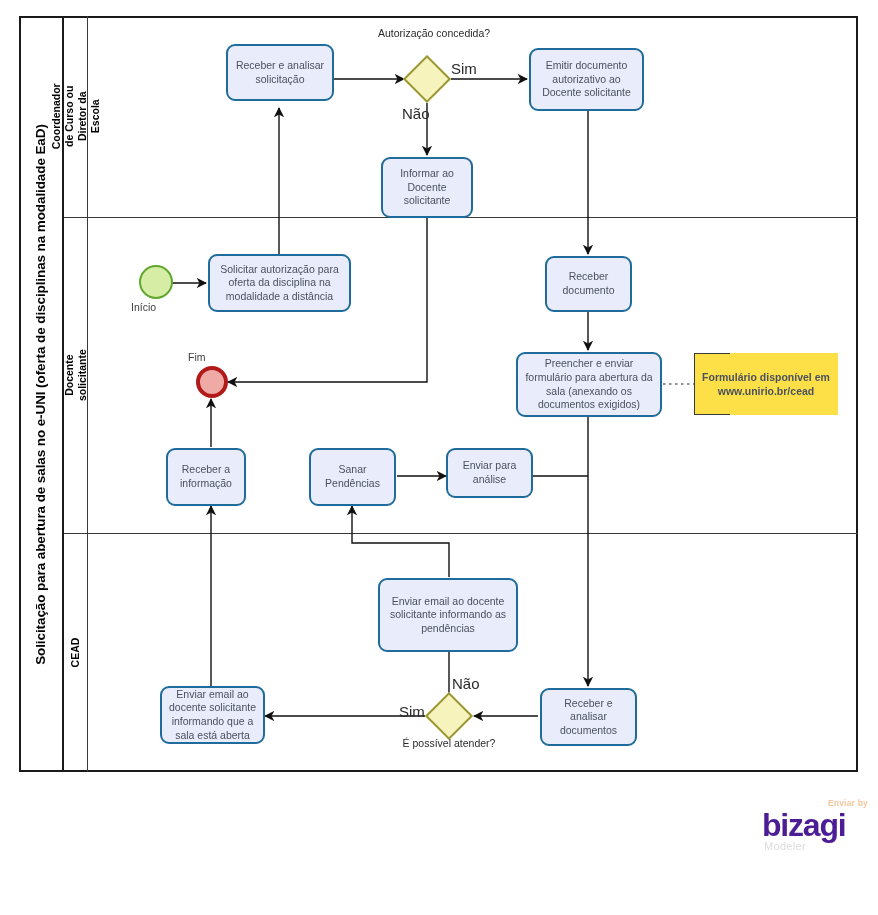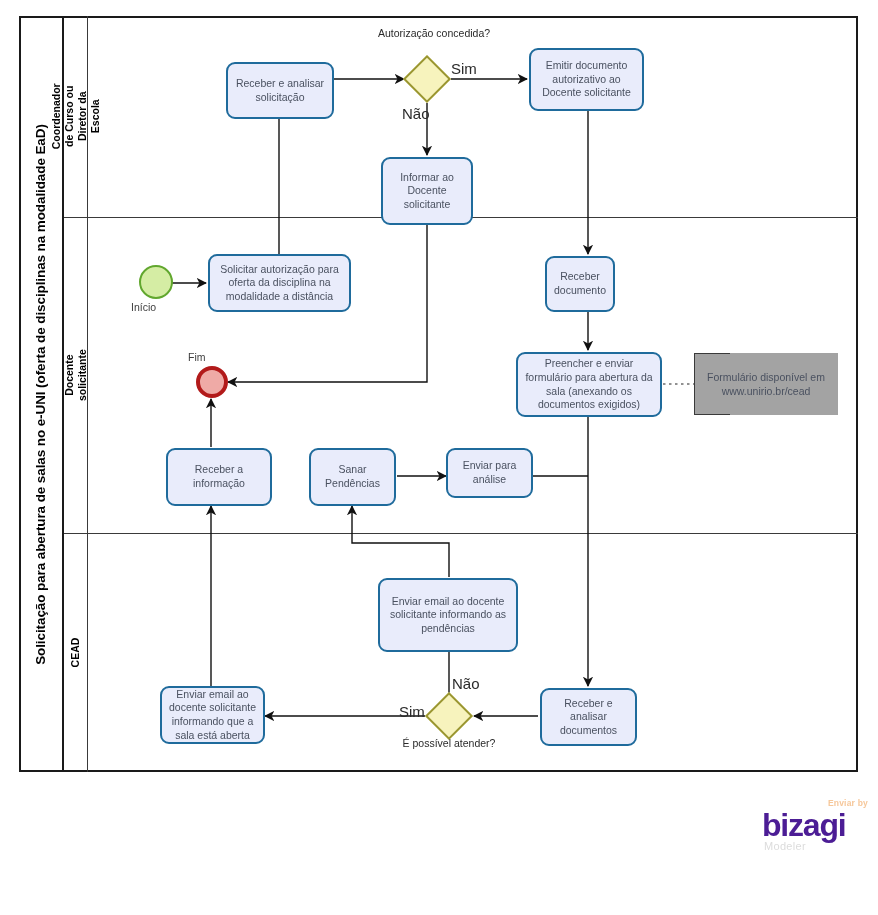--- a/index.html
+++ b/index.html
@@ -109,30 +109,31 @@
   }
   .event-label {
     position: absolute;
     font-size: 10.5px;
     color: #3e3e3e;
     white-space: nowrap;
     text-align: left;
   }
   .annotation {
     position: absolute;
-    background: #a3a3a3;
+    background: #fde047;
     box-sizing: border-box;
     display: flex;
     align-items: center;
     justify-content: center;
     text-align: center;
     font-size: 10.5px;
     color: #4a5160;
     line-height: 1.35;
     padding: 4px 8px;
+    font-weight: bold;
   }
   .annotation-bracket {
     position: absolute;
     box-sizing: border-box;
     border-left: 1.6px solid #3a3a3a;
     border-top: 1.6px solid #3a3a3a;
     border-bottom: 1.6px solid #3a3a3a;
     width: 36px;
   }
   .flow-label {
@@ -246,49 +247,49 @@
       <path d="M 211 447 L 211 399"></path>
 
       <path d="M 397 476 L 446 476"></path>
     </g>
 
     <path d="M 533 476 L 588 476" fill="none" stroke="#111111" stroke-width="1.4"></path>
 
     <path d="M 663 384 L 697 384" fill="none" stroke="#6d6d6d" stroke-width="1.4" stroke-dasharray="2.5,3.5"></path>
   </svg>
 
-  <div class="task" style="left:226px; top:62px; width:108px; height:57px;">Receber  e analisar solicitação</div>
+  <div class="task" style="left:226px; top:44px; width:108px; height:57px;">Receber  e analisar solicitação</div>
 
   <div class="gw-label" style="left:378px; top:27px; width:98px;">Autorização concedida?</div>
   <div class="gateway-wrap" style="left:410px; top:62px; width:34px; height:34px;">
     <div class="gateway"></div>
   </div>
   <div class="flow-label" style="left:451px; top:60px;">Sim</div>
   <div class="flow-label" style="left:402px; top:105px;">Não</div>
 
   <div class="task" style="left:529px; top:48px; width:115px; height:63px;">Emitir documento autorizativo ao Docente solicitante</div>
 
-  <div class="task" style="left:381px; top:157px; width:92px; height:68px;">Informar ao Docente solicitante</div>
+  <div class="task" style="left:381px; top:157px; width:92px; height:61px;">Informar ao Docente solicitante</div>
 
   <div class="event start" style="left:139px; top:265px; width:34px; height:34px;"></div>
   <div class="event-label" style="left:131px; top:301px; width:50px;">Início</div>
 
   <div class="task" style="left:208px; top:254px; width:143px; height:58px;">Solicitar autorização para oferta da disciplina na modalidade a distância</div>
 
   <div class="event end" style="left:196px; top:366px; width:32px; height:32px;"></div>
   <div class="event-label" style="left:188px; top:351px; width:48px;">Fim</div>
 
-  <div class="task" style="left:545px; top:256px; width:70px; height:56px;">Receber documento</div>
+  <div class="task" style="left:545px; top:256px; width:87px; height:56px;">Receber documento</div>
 
   <div class="task" style="left:516px; top:352px; width:146px; height:65px;">Preencher e enviar formulário para abertura da sala (anexando os documentos exigidos)</div>
 
   <div class="annotation" style="left:694px; top:353px; width:144px; height:62px;">Formulário disponível em www.unirio.br/cead</div>
   <div class="annotation-bracket" style="left:694px; top:353px; height:62px;"></div>
 
-  <div class="task" style="left:166px; top:448px; width:106px; height:58px;">Receber a informação</div>
+  <div class="task" style="left:166px; top:448px; width:80px; height:58px;">Receber a informação</div>
 
   <div class="task" style="left:309px; top:448px; width:87px; height:58px;">Sanar Pendências</div>
 
   <div class="task" style="left:446px; top:448px; width:87px; height:50px;">Enviar para análise</div>
 
   <div class="task" style="left:378px; top:578px; width:140px; height:74px;">Enviar email ao docente solicitante informando as pendências</div>
 
   <div class="task" style="left:160px; top:686px; width:105px; height:58px;">Enviar email ao docente solicitante informando que a sala está aberta</div>
 
   <div class="gateway-wrap" style="left:432px; top:699px; width:34px; height:34px;">

